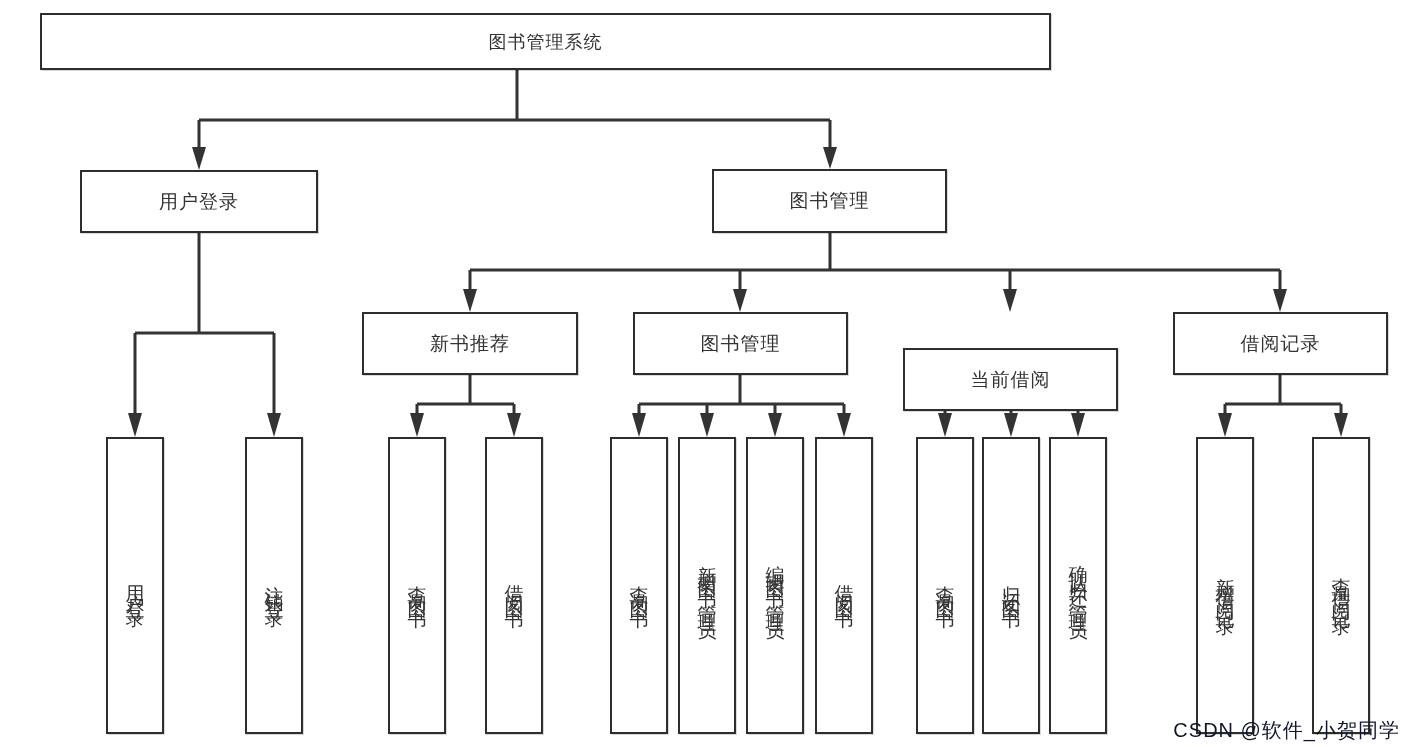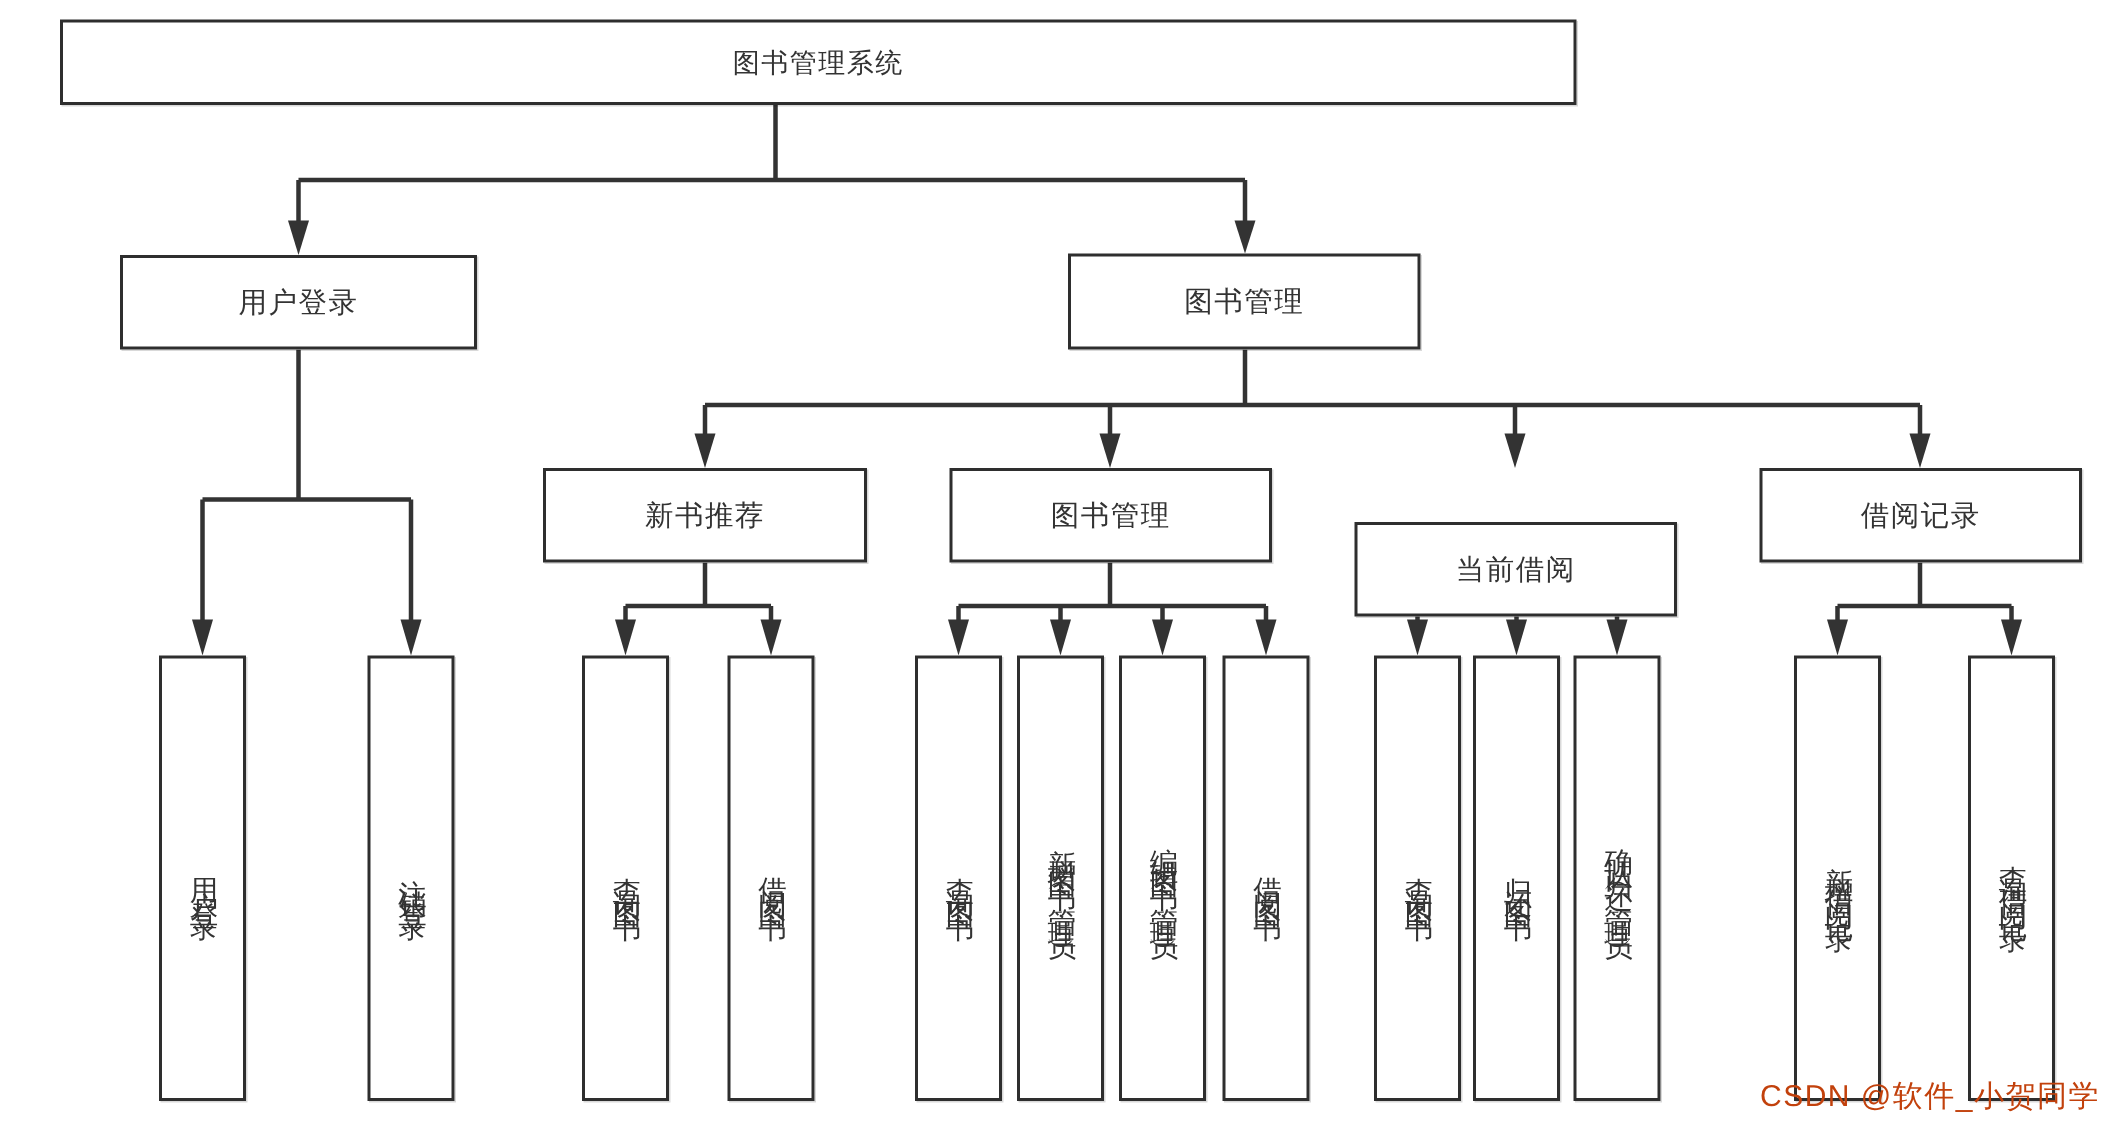--- a/index.html
+++ b/index.html
@@ -14,21 +14,21 @@
   }
   .hlabel{font-size:19px;letter-spacing:1px;white-space:nowrap;}
   .root .hlabel{font-size:18px;}
   .leaf .vlabel{
     writing-mode:vertical-rl;text-orientation:mixed;
     font-size:19px;line-height:1.05;letter-spacing:8px;
   }
   svg.wires{position:absolute;left:0;top:0;width:1405px;height:747px;pointer-events:none;}
   .watermark{
     position:absolute;right:5px;bottom:3px;z-index:5;
-    font-size:20px;color:#c2410c;letter-spacing:1px;white-space:nowrap;
+    font-size:20px;color:#0f172a;letter-spacing:1px;white-space:nowrap;
   }
 </style>
 </head>
 <body>
 
 <div class="canvas">
 
   <svg class="wires" viewBox="0 0 1405 747">
     <g stroke="#333333" stroke-width="3" fill="none">
 

